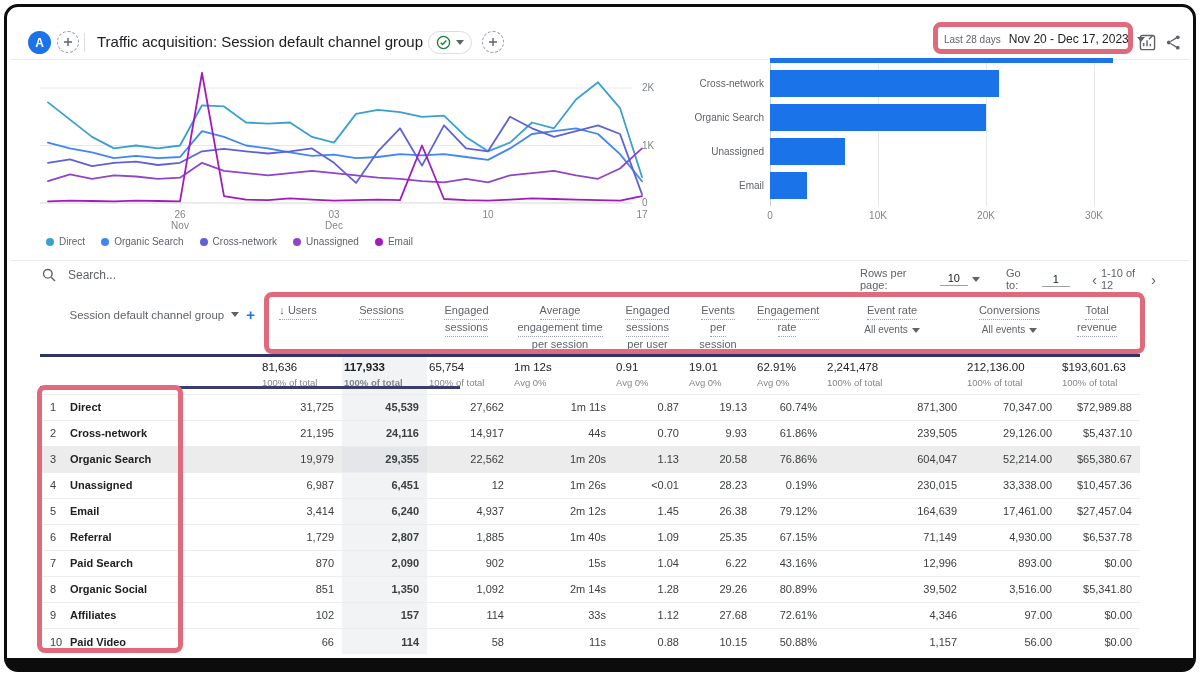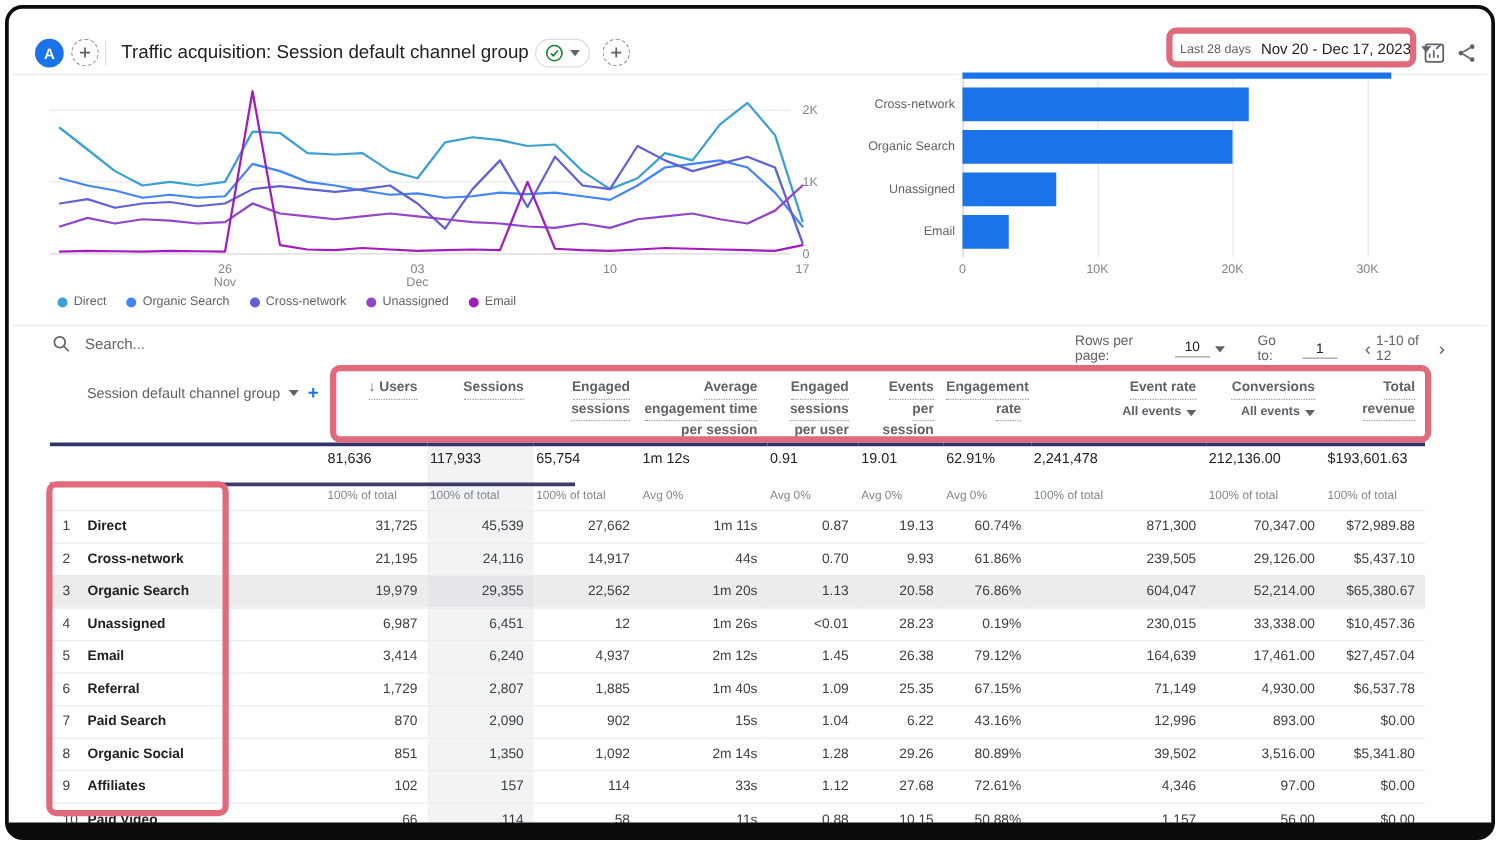--- a/index.html
+++ b/index.html
@@ -68,33 +68,33 @@
   .goto-input { width:28px; border:none; border-bottom:1px solid #9aa0a6; outline:none; text-align:center; font-size:11px; color:#202124; font-family:"Liberation Sans", sans-serif; }
   .chev { font-size:15px; color:#5f6368; padding:0 4px; cursor:pointer; line-height:1; }
 
   
   .tbl-wrap { left:40px; top:294px; width:1100px; }
   table { border-collapse:collapse; table-layout:fixed; width:1100px; font-size:11px; }
   thead tr { height:56px; border-bottom:3px solid #32336b; }
   th.dimh { text-align:right; vertical-align:top; padding-top:12px; font-weight:400; font-size:11.5px; color:#5f6368; }
   th.dimh .wrap { display:flex; justify-content:flex-end; align-items:center; gap:7px; padding-right:4px;text-align:center; }
   th.dimh .plus { color:#1a73e8; font-size:15px; font-weight:bold; }
-  th.metric { text-align:right; vertical-align:top; padding:9px 8px 0 2px; font-weight:700; color:#5f6368; line-height:1.45; }
+  th.metric { vertical-align:top; padding:9px 8px 0 2px; font-weight:400; color:#5f6368; line-height:1.45; }
   .hline { display:inline-block; border-bottom:1px dotted #9aa0a6; white-space:nowrap; }
   .subsel { margin-top:3px; font-size:10px; color:#5f6368; display:inline-flex; align-items:center; gap:4px; }
   tr.totals { height:38px; }
   tr.totals td { padding:4px 8px 6px 2px; vertical-align:top; }
   tr.totals .tval { font-size:11.5px; color:#202124; }
-  tr.totals .tsub { font-size:9.5px; color:#80868b; margin-top:18px; }
+  tr.totals .tsub { font-size:9.5px; color:#80868b; margin-top:4px; }
   tbody tr.datarow { height:26px; border-top:1px solid #ececec; }
   tbody tr.datarow:first-of-type { border-top:none; }
   td.num { color:#3c4043; padding-left:10px; }
   td.chan { font-weight:bold; color:#202124; padding-left:2px; }
   td.val { text-align:right; padding-right:8px; color:#3c4043; }
-  .col-sessions { background:#f1f3f4; }
+  .col-sessions { background:#f1f3f4;font-weight:bold; }
   tr.hl td { background:#ececec; }
   tr.hl td.col-sessions { background:#e4e6e9; }
   .totals-dark-line { left:40px; top:386px; width:420px; height:3px; background:#3c3d6e; z-index:5; }
 
   
   .anno { position:absolute; border:5px solid #e0697c; border-radius:8px; z-index:50; pointer-events:none; }
   .anno1 { left:933px; top:22px; width:200px; height:32px; }
   .anno2 { left:264px; top:292px; width:881px; height:62px; }
   .anno3 { left:37px; top:385px; width:146px; height:268px; }
 

